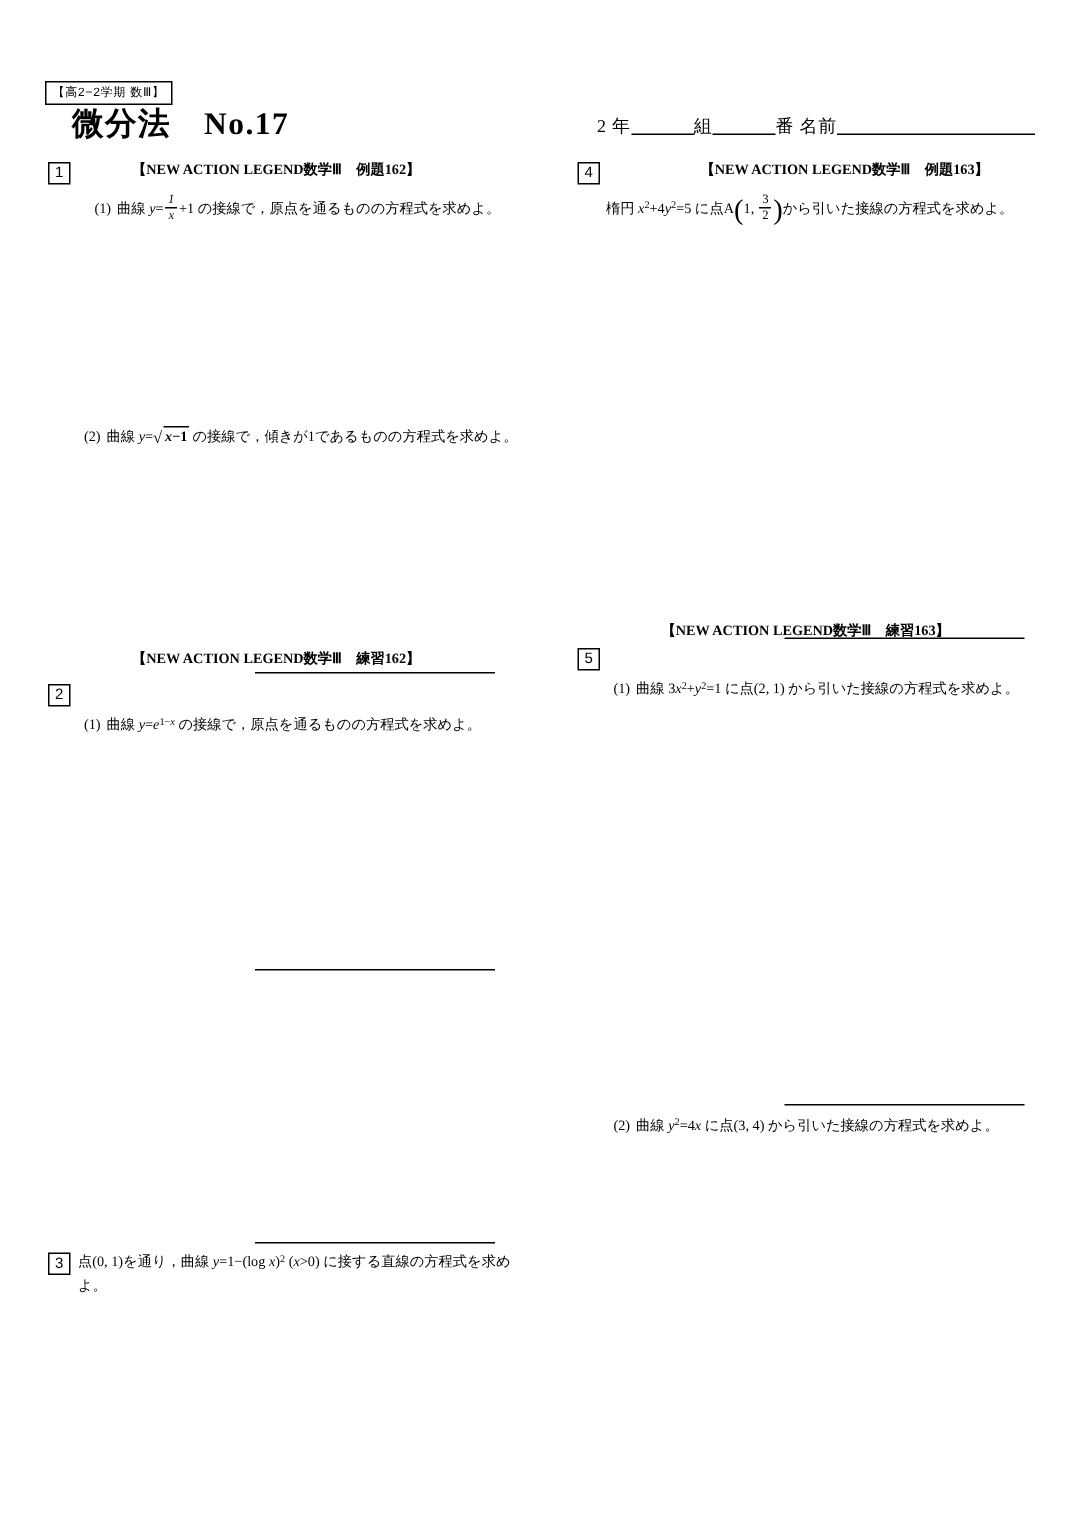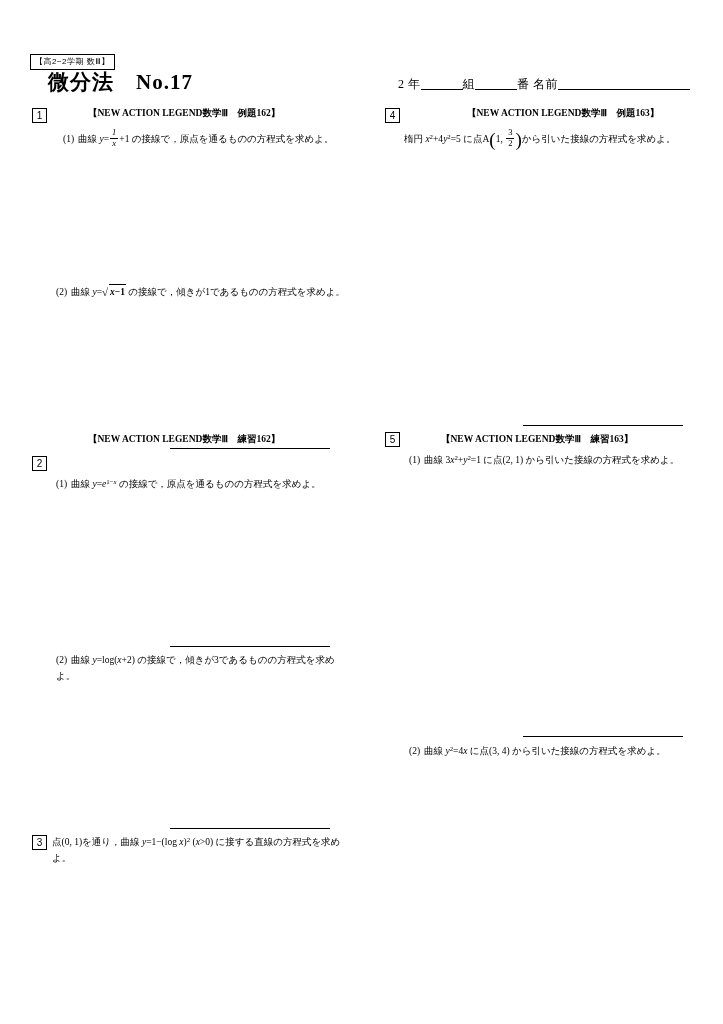--- a/index.html
+++ b/index.html
@@ -171,44 +171,41 @@
   <div class="qnum" style="left:32px; top:416px;">2</div>
   <div class="src" style="left:88px; top:393px;">
     <span>【NEW ACTION LEGEND数学Ⅲ　練習162】</span>
   </div>
 
   <div class="body" style="left:56px; top:436px; width:300px;">
     <span class="lbl">(1)</span>曲線 <span class="mi">y</span>=<span class="mi">e</span><sup>1−<span class="mi">x</span></sup> の接線で，原点を通るものの方程式を求めよ。
   </div>
 
   <div class="rule" style="left:170px; top:606px; width:160px;"></div>
-  <div class="body" style="left:56px; top:613px; width:290px;">
-    <span class="lbl">(2)</span>曲線 <span class="mi">y</span>=log(<span class="mi">x</span>+2) の接線で，傾きが3であるものの方程式を求めよ。
-  </div>
 
   <div class="rule" style="left:170px; top:788px; width:160px;"></div>
   <div class="qnum" style="left:32px; top:795px;">3</div>
   <div class="body" style="left:52px; top:794px; width:295px;">
     点(0, 1)を通り，曲線 <span class="mi">y</span>=1−(log <span class="mi">x</span>)<sup>2</sup> (<span class="mi">x</span>&gt;0) に接する直線の方程式を求めよ。
   </div>
 
   <div class="rule" style="left:170px; top:1012px; width:160px;"></div>
 
   <div class="qnum" style="left:385px; top:68px;">4</div>
   <div class="src" style="left:467px; top:67px;">
     <span>【NEW ACTION LEGEND数学Ⅲ　例題163】</span>
   </div>
 
   <div class="body" style="left:404px; top:88px; width:300px;">
     楕円 <span class="mi">x</span><sup>2</sup>+4<span class="mi">y</span><sup>2</sup>=5 に点A<span class="bigparen">(</span>1, <span class="frac"><span class="num">3</span><span class="den">2</span></span><span class="bigparen">)</span>から引いた接線の方程式を求めよ。
   </div>
 
   <div class="rule" style="left:523px; top:385px; width:160px;"></div>
   <div class="qnum" style="left:385px; top:392px;">5</div>
-  <div class="src" style="left:441px; top:393px;">
+  <div class="src" style="left:441px; top:374px;">
     <span>【NEW ACTION LEGEND数学Ⅲ　練習163】</span>
   </div>
 
   <div class="body" style="left:409px; top:412px; width:300px;">
     <span class="lbl">(1)</span>曲線 3<span class="mi">x</span><sup>2</sup>+<span class="mi">y</span><sup>2</sup>=1 に点(2, 1) から引いた接線の方程式を求めよ。
   </div>
 
   <div class="rule" style="left:523px; top:696px; width:160px;"></div>
   <div class="body" style="left:409px; top:703px; width:300px;">
     <span class="lbl">(2)</span>曲線 <span class="mi">y</span><sup>2</sup>=4<span class="mi">x</span> に点(3, 4) から引いた接線の方程式を求めよ。

